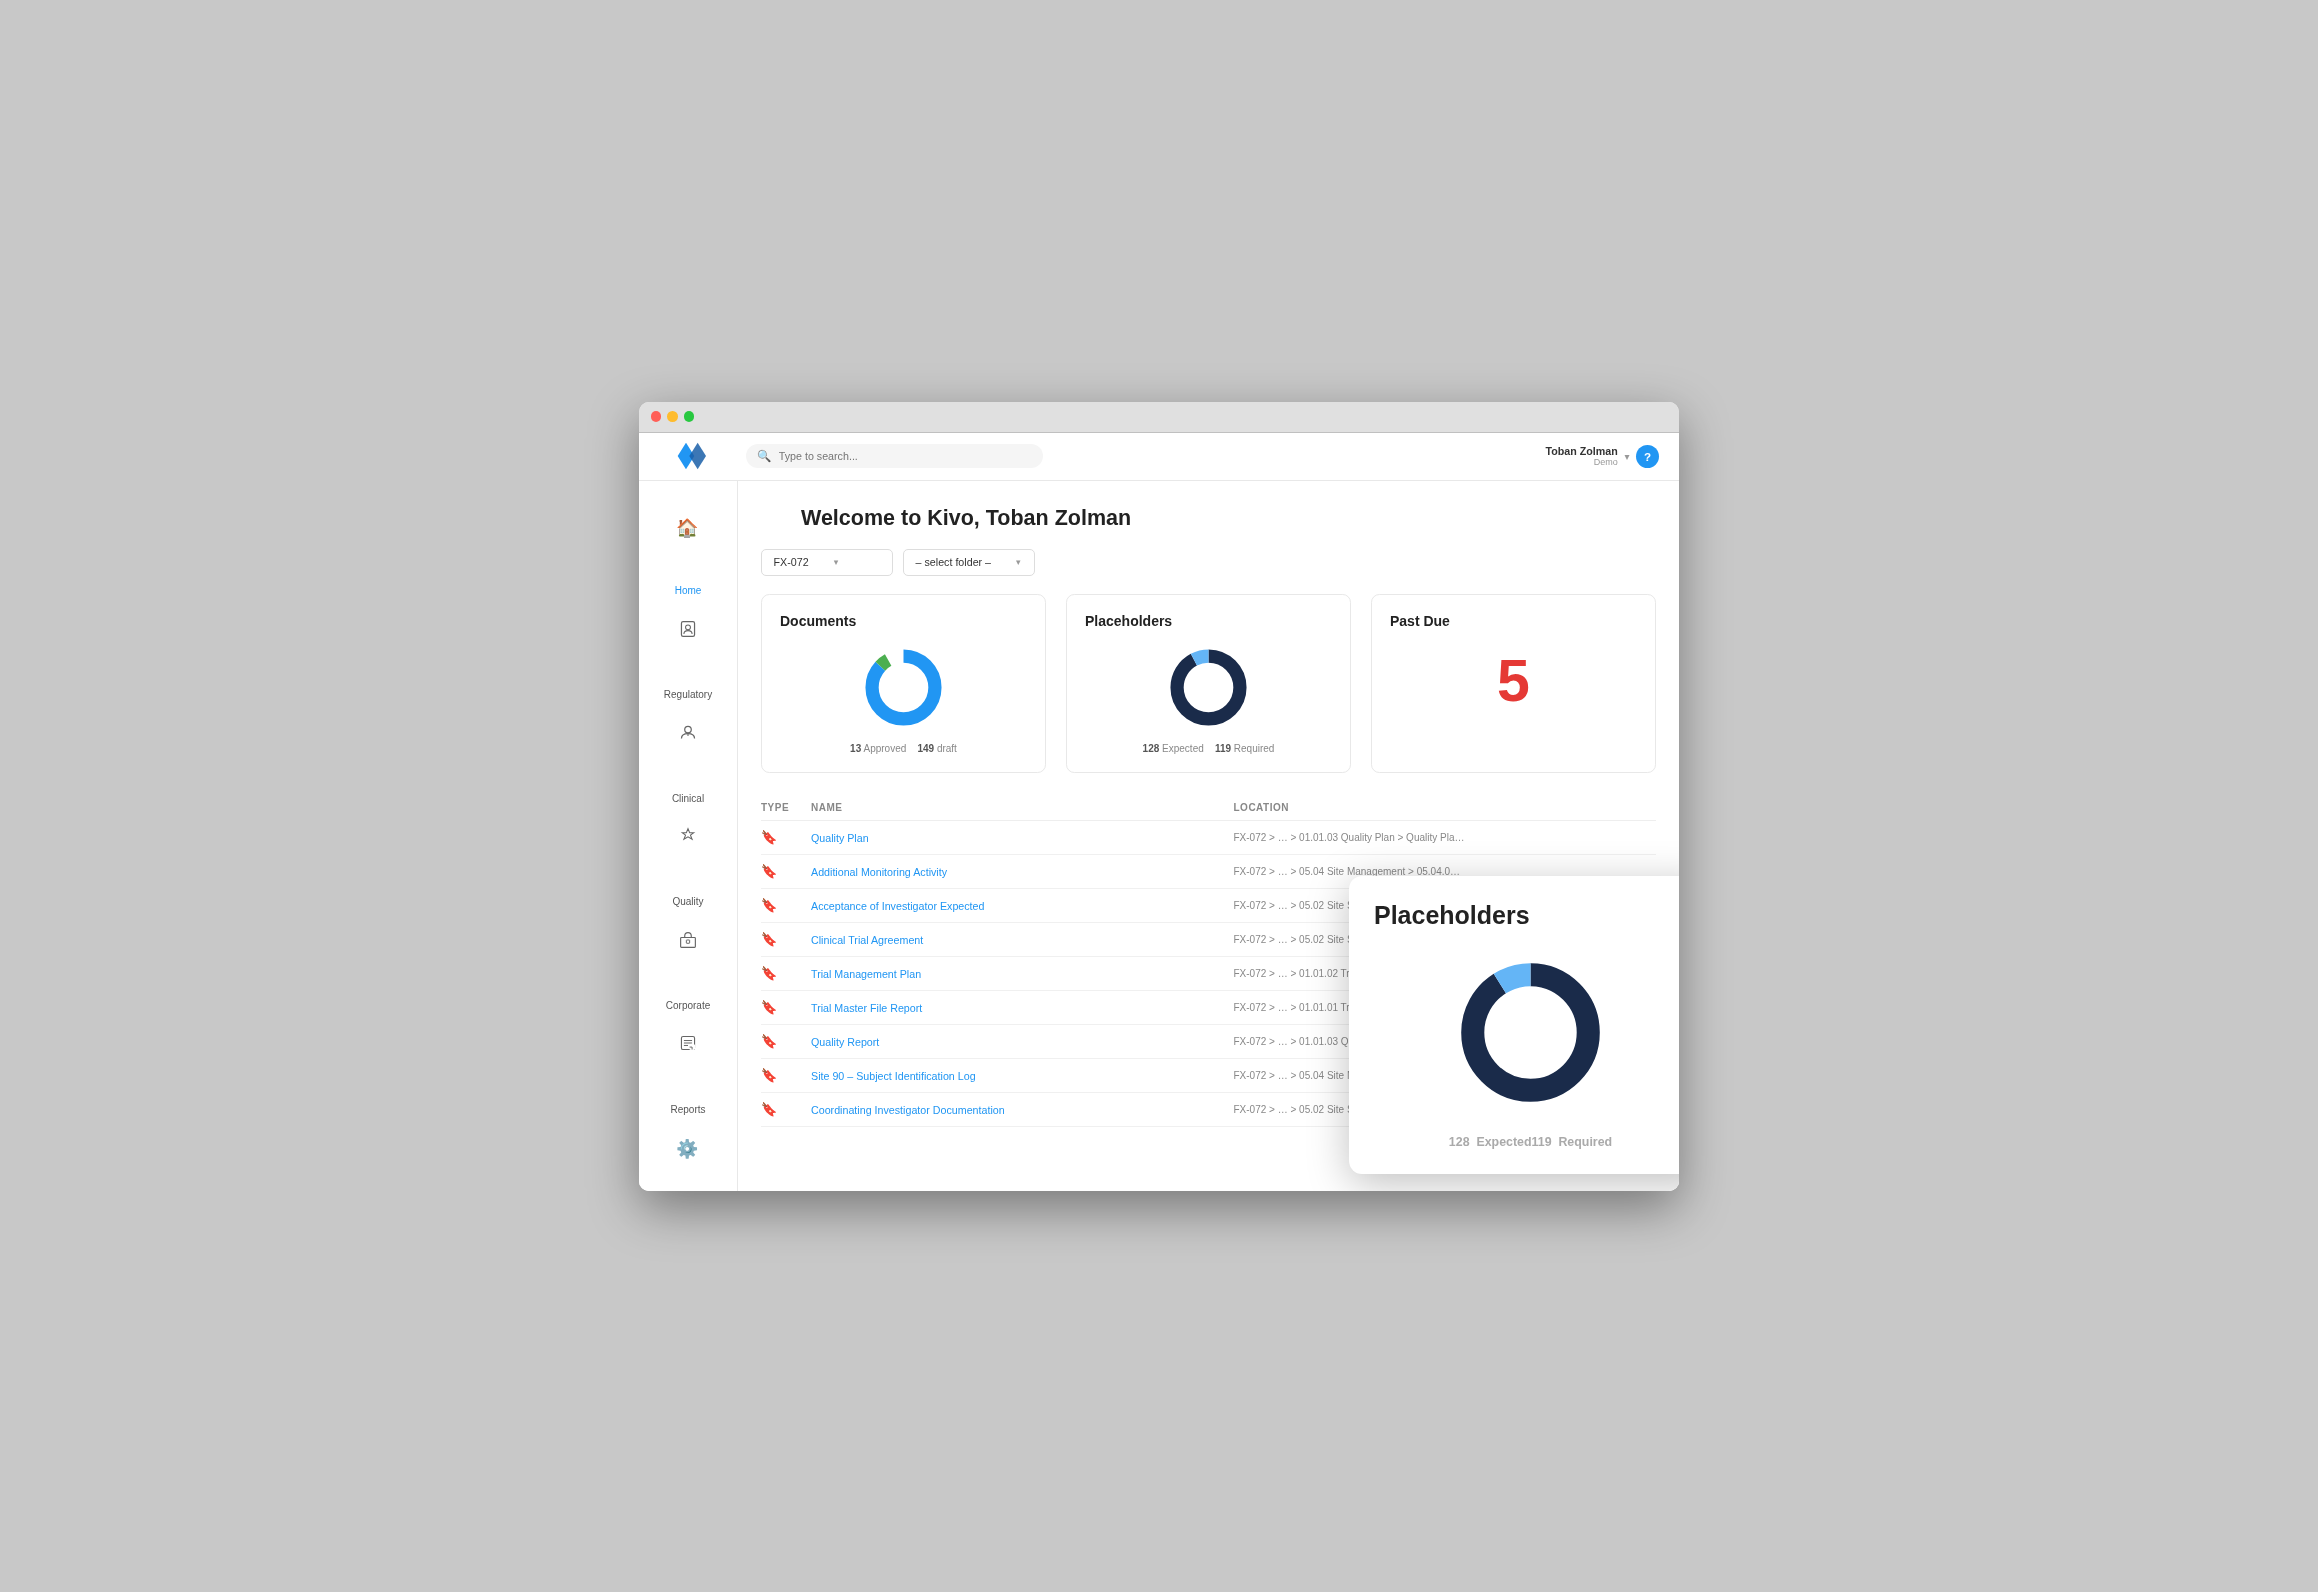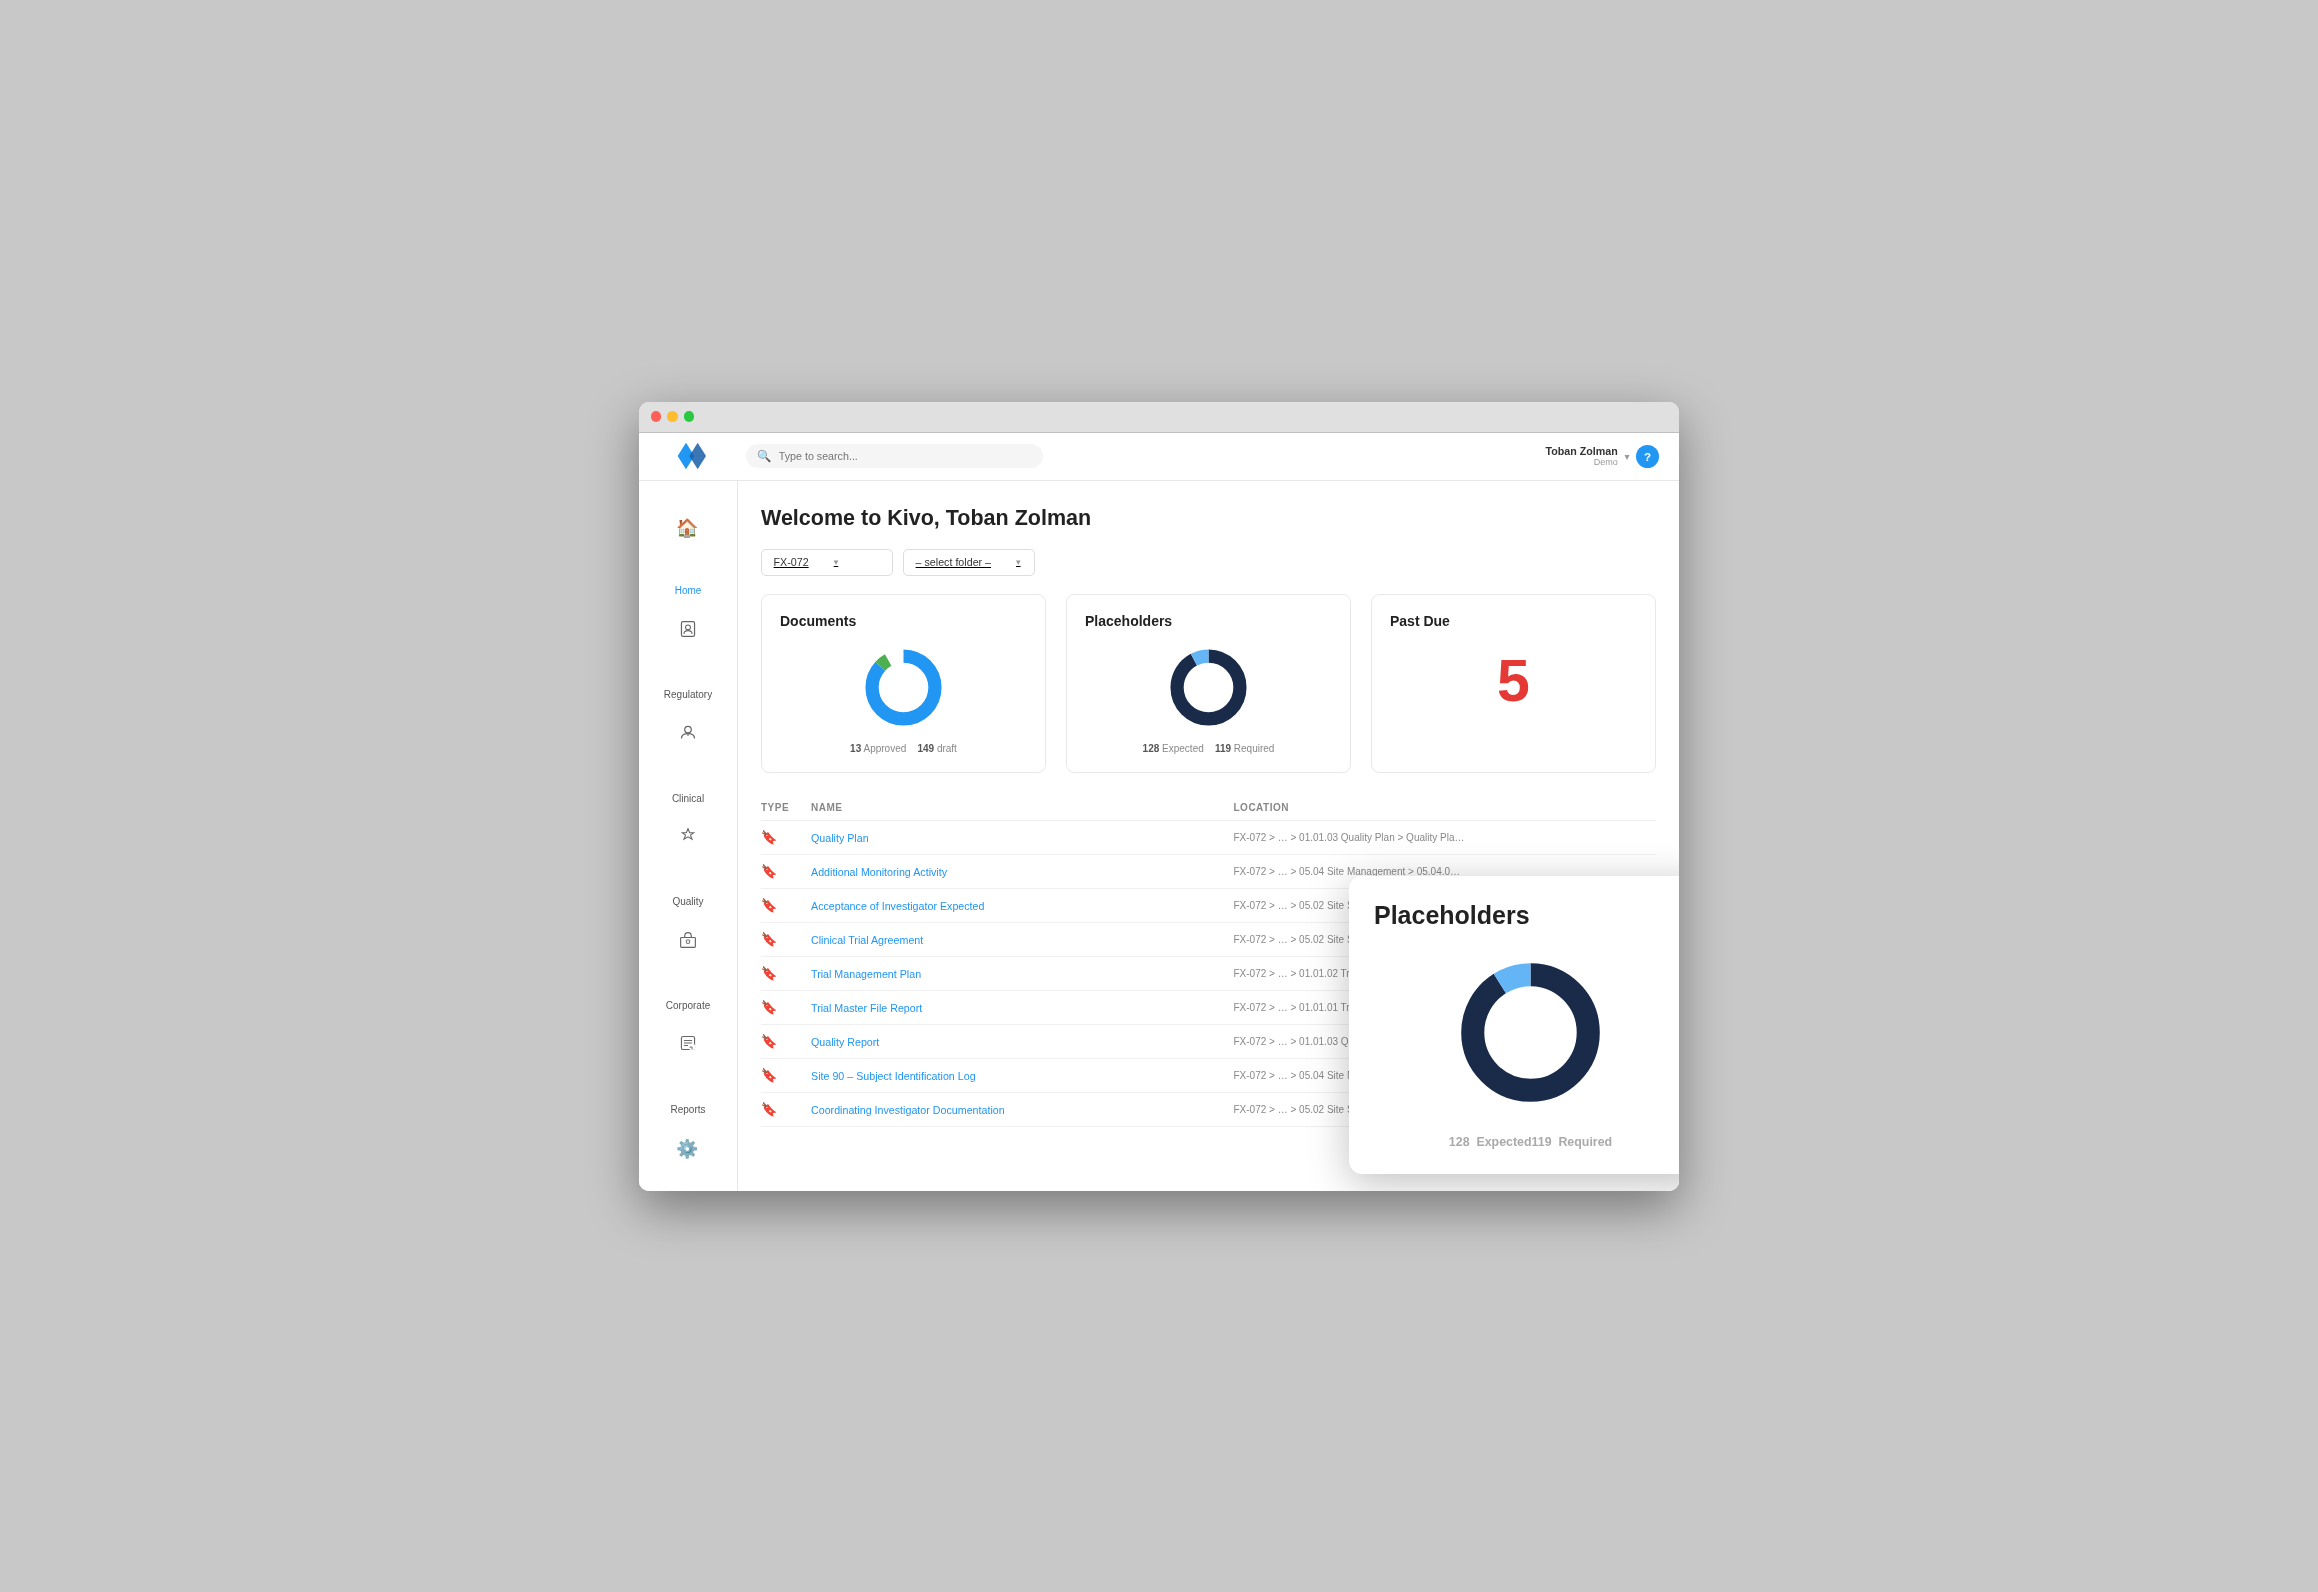--- a/index.html
+++ b/index.html
@@ -187,28 +187,28 @@
       overflow-y: auto;
       padding: 25px 23px;
       background: #fff;
     }
 
     .page-title {
       font-size: 21.5px;
       font-weight: 600;
       color: #222;
       margin-bottom: 18px;
+      margin-left: 40px;
     }
 
     
     .filters-row {
       display: flex;
       gap: 10px;
       margin-bottom: 18px;
-      text-decoration: underline;
     }
 
     .select-dropdown {
       display: flex;
       align-items: center;
       border: 1.2px solid #ddd;
       border-radius: 5px;
       padding: 6.6px 11.6px;
       background: #fff;
       cursor: pointer;

